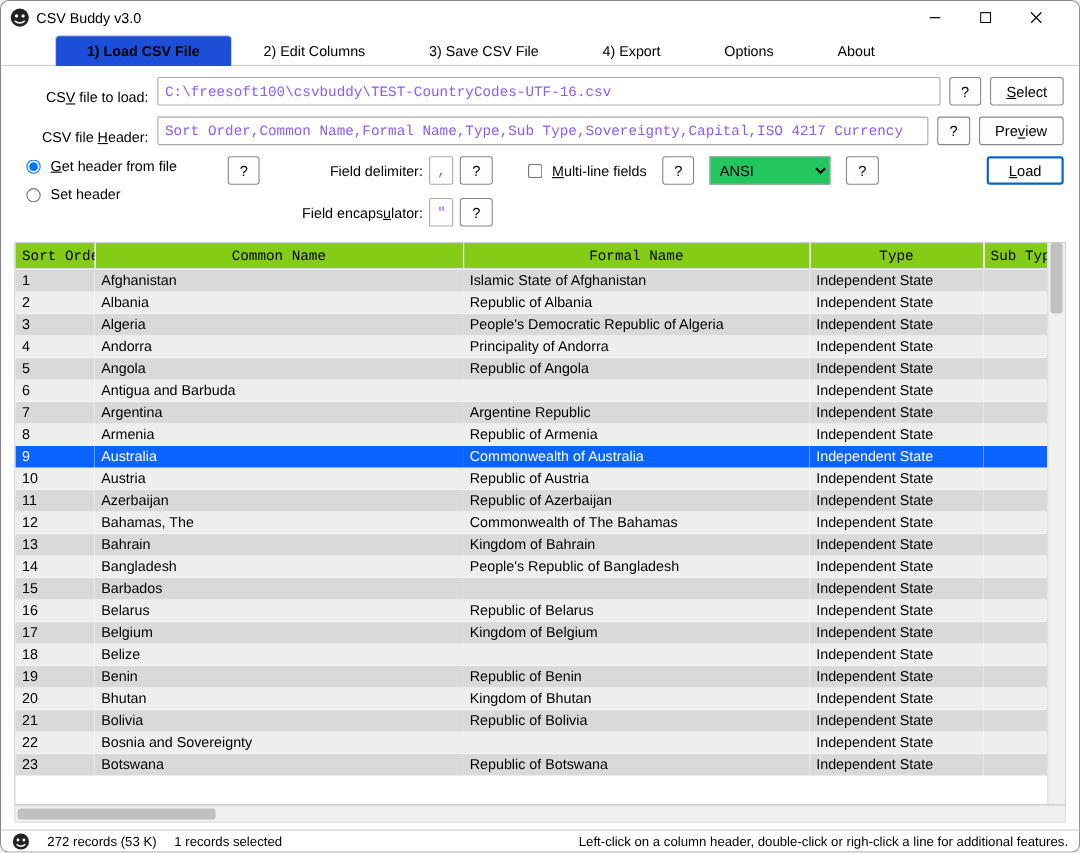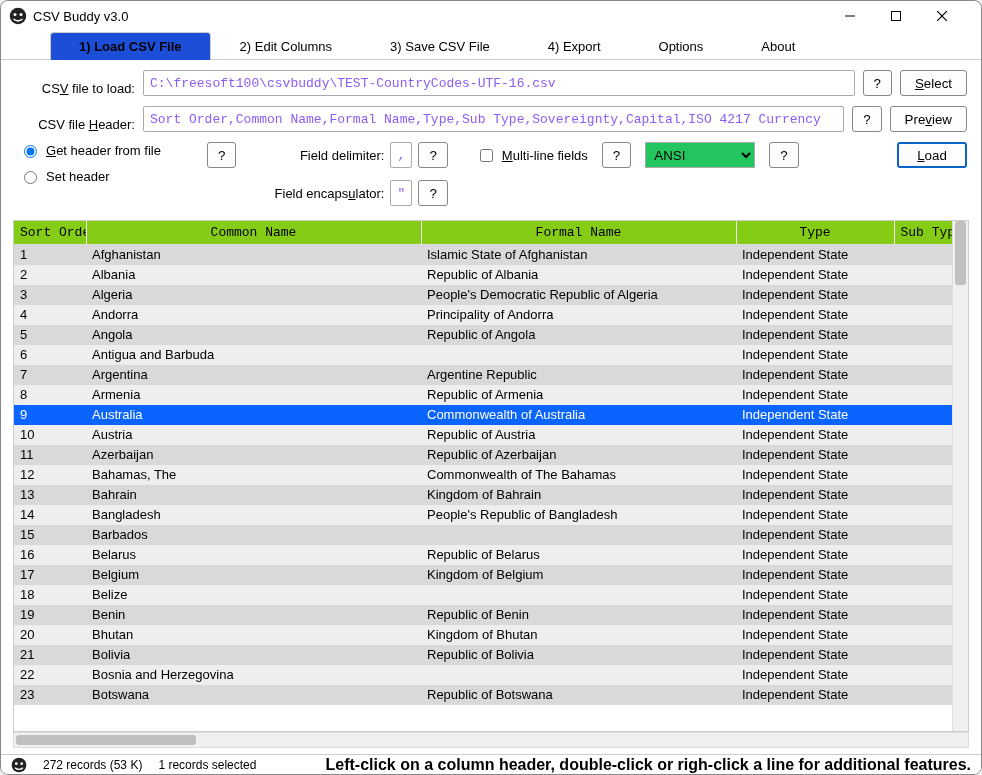--- a/index.html
+++ b/index.html
@@ -45,21 +45,21 @@
   table.grid tbody tr:nth-child(even) td { background:#eeeeee; }
   table.grid tbody tr.selected td { background:#0a64ff; color:#fff; }
   .grid-body { flex:1; overflow:hidden; }
 
   .hscroll { height:16px; margin:0 12px 6px 12px; background:#f0f0f0; border:1px solid #ddd; position:relative; }
   .hscroll-thumb { position:absolute; left:2px; top:2px; bottom:2px; width:180px; background:#c0c0c0; border-radius:3px; }
 
   .status { height:20px; border-top:1px solid #ccc; display:flex; align-items:center; padding:0 10px; gap:16px; font-size:12px; background:#fff; }
   .status .sicon { width:16px; height:16px; }
   .status .spacer { flex:1; }
-  .status .hint { font-size:16px;font-weight:bold; }
+  .status .hint { font-size:12px; }
 
   .col-so { width:72px; }
   .col-cn { width:335px; }
   .col-fn { width:315px; }
   .col-ty { width:158px; }
   .col-st { width:60px; }
 </style>
 </head>
 <body>
 
@@ -340,21 +340,21 @@
             </tr>
             <tr>
               <td>21</td>
               <td>Bolivia</td>
               <td>Republic of Bolivia</td>
               <td>Independent State</td>
               <td></td>
             </tr>
             <tr>
               <td>22</td>
-              <td>Bosnia and Herzegovina</td>
+              <td>Bosnia and Sovereignty</td>
               <td></td>
               <td>Independent State</td>
               <td></td>
             </tr>
             <tr>
               <td>23</td>
               <td>Botswana</td>
               <td>Republic of Botswana</td>
               <td>Independent State</td>
               <td></td>

